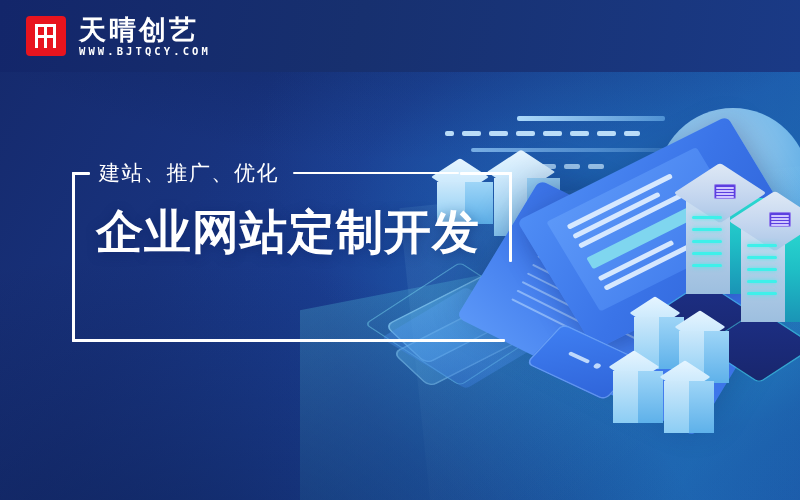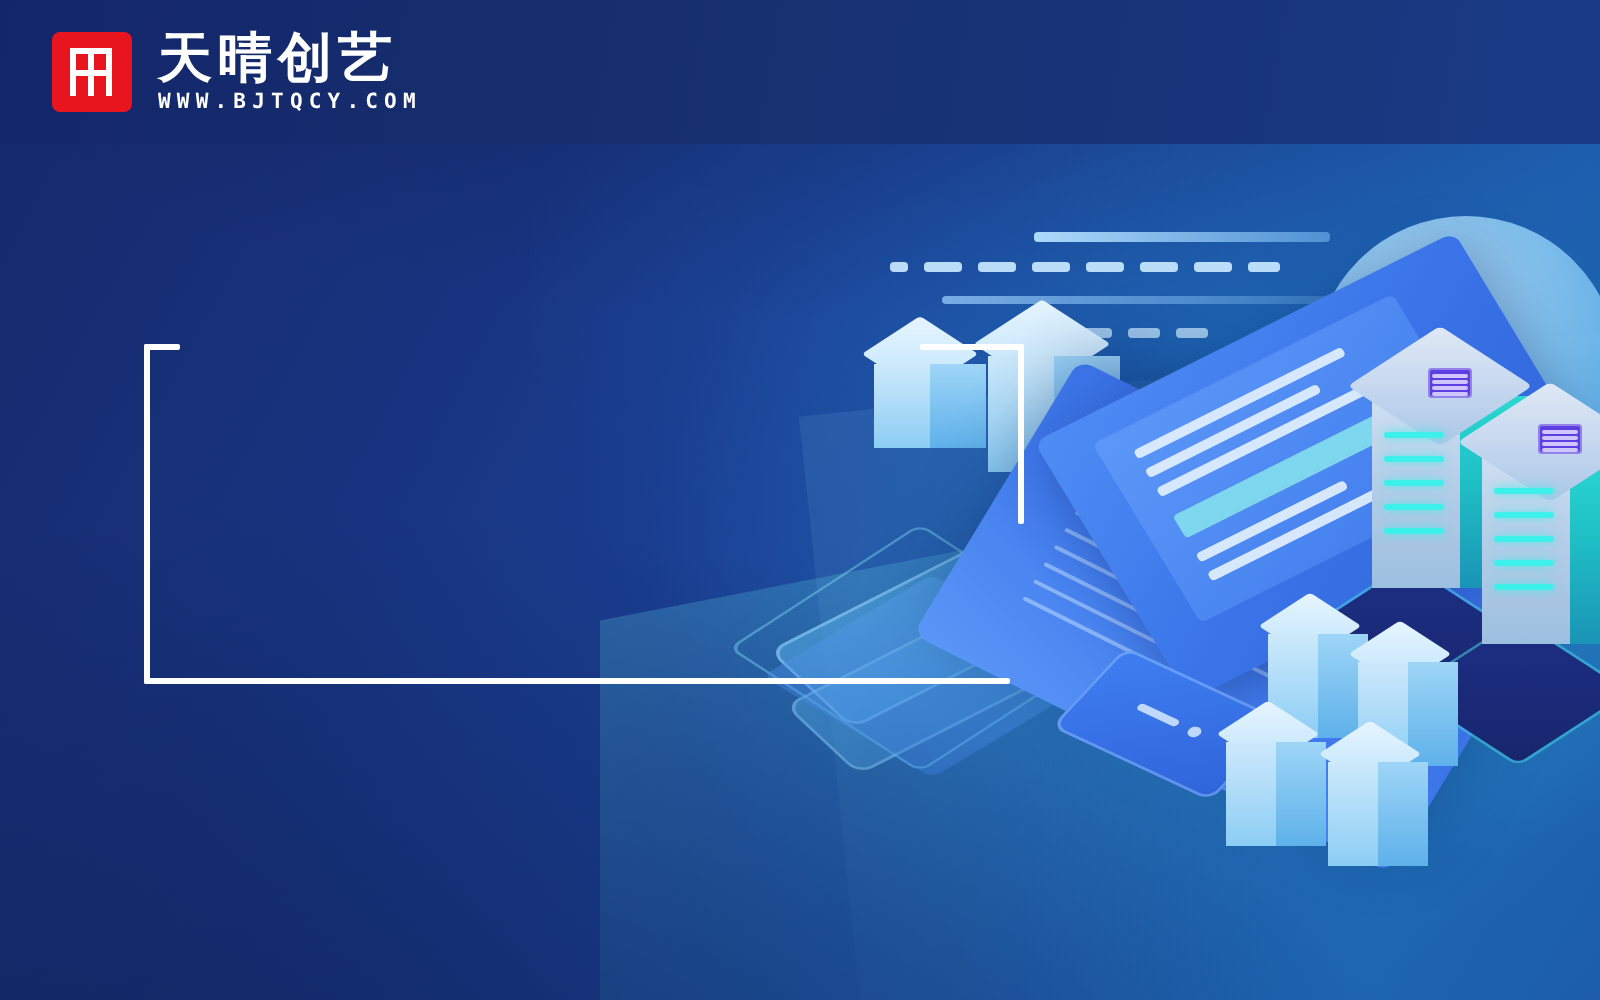--- a/index.html
+++ b/index.html
@@ -319,16 +319,21 @@
     </div>
   </div>
 
   <div id="copy">
     <div class="frame-v-l"></div>
     <div class="frame-h-tl"></div>
     <div class="frame-h-tr"></div>
     <div class="frame-v-r"></div>
     <div class="frame-h-b"></div>
 
-
+    <div class="eyebrow">
+      <span>建站、推广、优化</span>
+      <span class="eyebrow-rule"></span>
+    </div>
+
+    <div class="headline">企业网站定制开发</div>
   </div>
 
 </div>
 
 </body></html>

